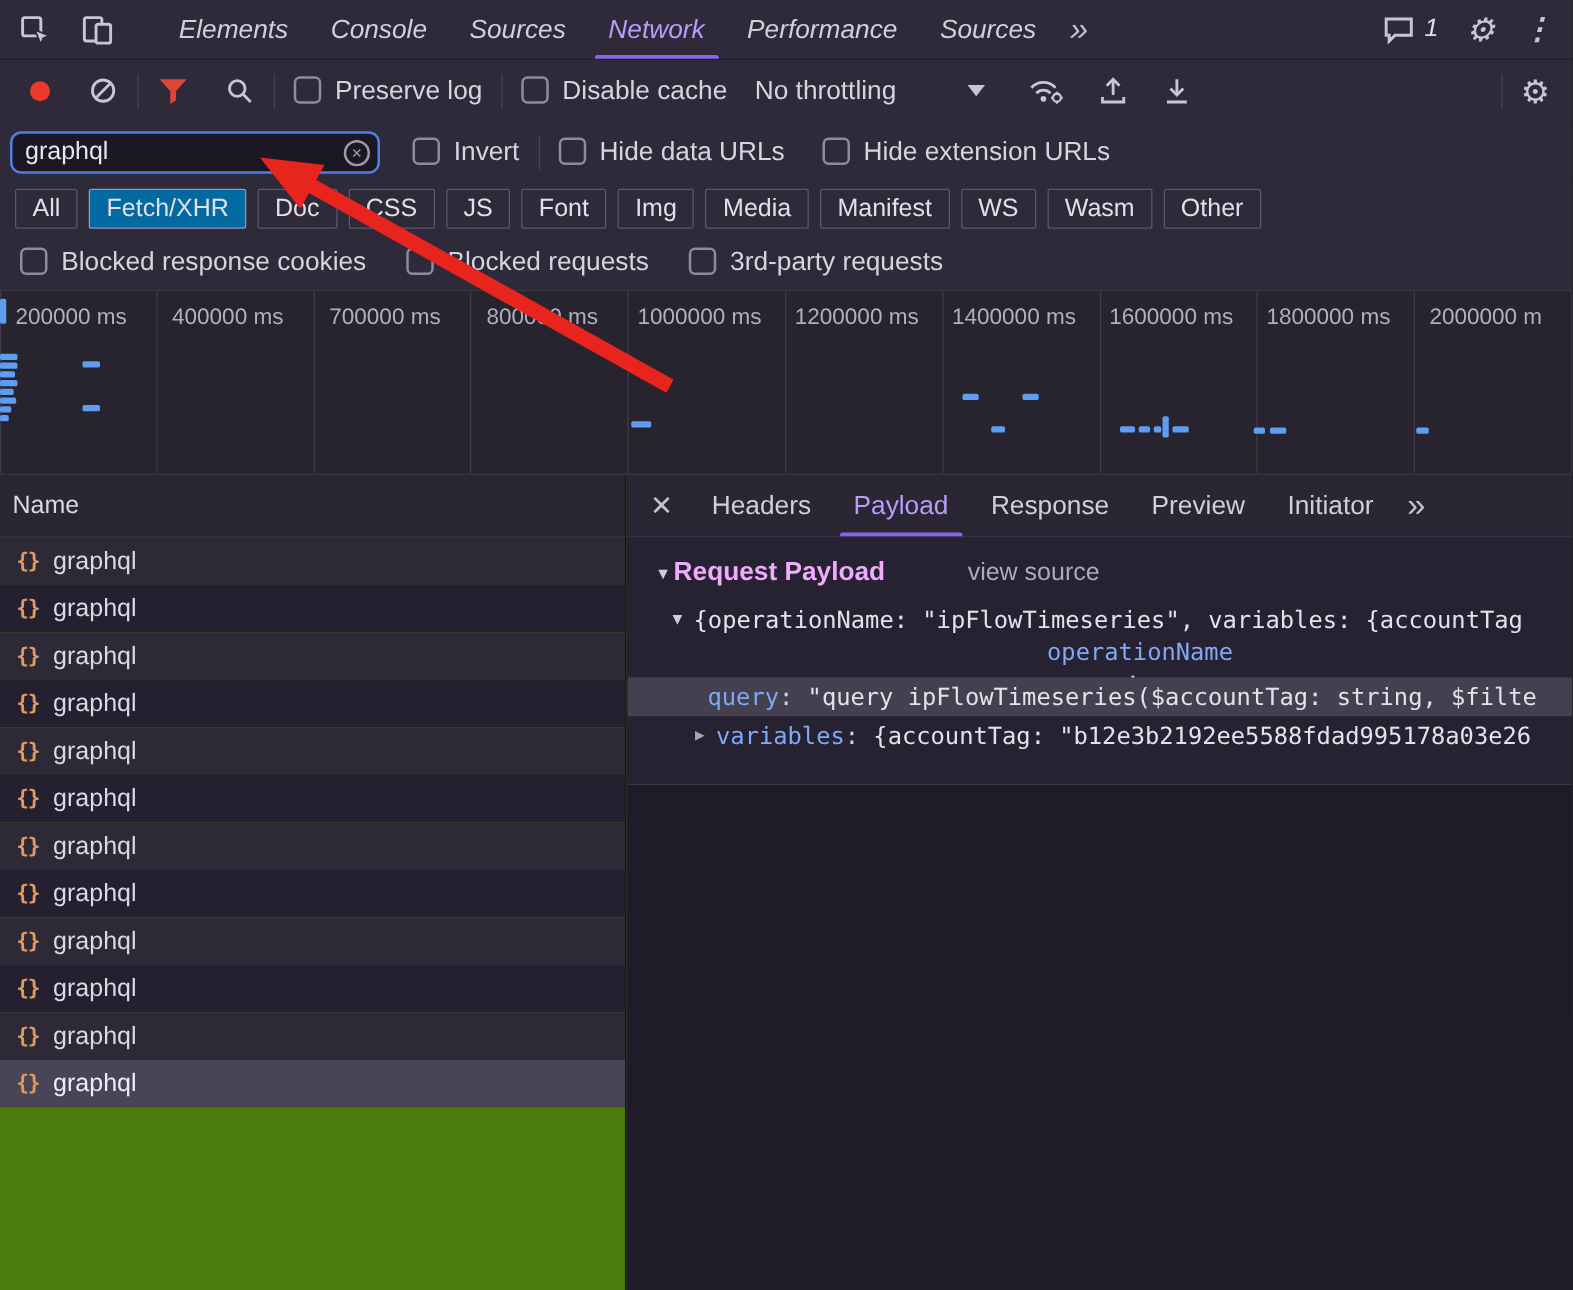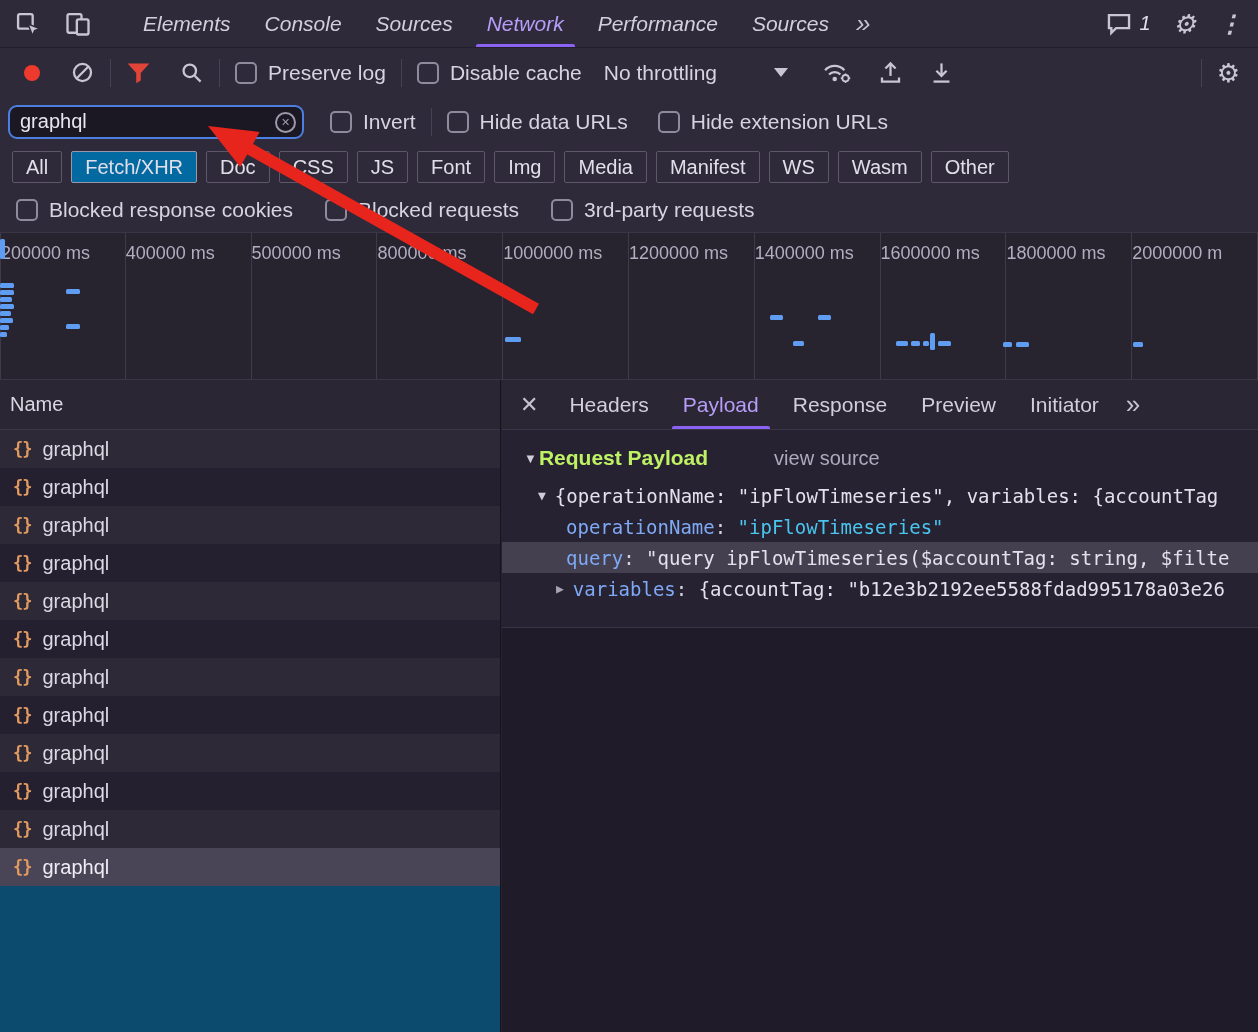--- a/index.html
+++ b/index.html
@@ -22,21 +22,21 @@
   .top-tab.active::after { content:""; position:absolute; left:6px; right:6px; bottom:0; height:3px; background:#8a63f2; border-radius:2px 2px 0 0; }
   .chev2 { font-size:26px; color:#c6c2d2; padding:0 10px; }
   #tab-right { margin-left:auto; display:flex; align-items:center; gap:22px; margin-right:16px; }
   .badge-num { font-size:20px; color:#e3e0ea; margin-left:-14px; }
   .gear-glyph { font-size:26px; color:#c9c5d4; line-height:1; }
   .kebab { font-size:24px; color:#c9c5d4; font-weight:bold; }
 
   
   #nettoolbar { top:48px; height:49px; }
   .vdiv { width:1px; height:28px; background:#464253; margin:0 15px; flex:none; }
-  .check-group { display:flex; align-items:center; gap:11px; font-size:21px; color:#d7d4e0; white-space:nowrap; }
+  .check-group { display:flex; gap:11px; font-size:21px; color:#d7d4e0; white-space:nowrap; }
   .cbox { width:22px; height:22px; border:2px solid #8f8a9c; border-radius:5px; flex:none; background:transparent; }
   #throttle-select { display:flex; align-items:center; justify-content:space-between; width:184px; margin-left:22px; font-size:21px; color:#d7d4e0; }
   .caret-down { width:0; height:0; border-left:7px solid transparent; border-right:7px solid transparent; border-top:9px solid #c9c5d4; }
 
   
   #filterrow { top:97px; height:49px; }
   #filter-wrap { position:relative; margin-left:8px; flex:none; }
   #filter-input { width:296px; height:34px; background:#1b1824; border:2px solid #4d7fe0; border-radius:9px; color:#e8e5f0; font-size:20px; padding:0 36px 0 10px; font-family:"Liberation Sans",sans-serif; outline:none; }
   #filter-clear { position:absolute; right:8px; top:7px; width:21px; height:21px; border:2px solid #9d99ab; border-radius:50%; display:flex; align-items:center; justify-content:center; font-size:11px; color:#9d99ab; }
 
@@ -45,48 +45,48 @@
   #chips { display:flex; gap:9px; margin-left:12px; }
   .chip { height:32px; padding:0 13px; border:1px solid #5d5769; border-radius:2px; display:flex; align-items:center; font-size:20px; color:#e2dfe9; white-space:nowrap; }
   .chip.selected { background:#0369a1; border-color:#9c96ad; }
 
   
   #checkrow { top:188px; height:44px; }
   #checkrow-items { display:flex; gap:32px; margin-left:16px; }
 
   
   #timeline { position:absolute; left:0; top:232px; width:1258px; height:148px; background:#27232f; border-top:1px solid #3a3648; border-bottom:1px solid #3a3648; display:flex; overflow:hidden; }
-  .tseg { flex:none; width:125.8px; border-right:1px solid #3e3a4c; font-size:18px; color:#b2aec0; text-align:left; padding:10px 12px 0 0; white-space:nowrap; overflow:hidden; }
+  .tseg { flex:none; width:125.8px; border-right:1px solid #3e3a4c; font-size:18px; color:#b2aec0; text-align:center; padding:10px 12px 0 0; white-space:nowrap; overflow:hidden; }
   .tseg:first-child { border-left:1px solid #3e3a4c; }
   .tmark { position:absolute; border-radius:1.5px; }
 
   
-  #left-panel { position:absolute; top:380px; left:0; width:501px; bottom:0; background:#0c4a6e; border-right:1px solid #17141f; }
+  #left-panel { position:absolute; top:380px; left:0; width:501px; bottom:0; background:#4d7c0f; border-right:1px solid #17141f; }
   #name-header { height:50px; background:#2a2634; border-bottom:1px solid #3a3648; display:flex; align-items:center; padding-left:10px; font-size:20px; color:#dbd8e3; }
   .req-row { height:38px; display:flex; align-items:center; padding-left:13px; gap:11px; font-size:20px; color:#dcd9e4; background:#2d2937; }
   .req-row.alt { background:#242030; }
   .req-row.selected { background:#4a4556; color:#f0eef5; }
   .braces-icon { font-family:"DejaVu Sans Mono",monospace; font-size:17px; font-weight:bold; color:#e09a60; letter-spacing:-1px; flex:none; }
 
   
   #right-panel { position:absolute; top:380px; left:502px; right:0; bottom:0; background:#1f1b28; }
   #detail-tabs { height:50px; background:#2a2634; border-bottom:1px solid #3a3648; display:flex; align-items:center; }
   .close-x { font-size:22px; color:#c6c2d2; margin:0 14px 0 18px; }
   .dtab { padding:0 17px; height:100%; display:flex; align-items:center; font-size:21px; color:#d2cfdb; position:relative; white-space:nowrap; }
   .dtab.active { color:#b79df8; }
   .dtab.active::after { content:""; position:absolute; left:6px; right:6px; bottom:0; height:3px; background:#8a63f2; border-radius:2px 2px 0 0; }
   #payload-area { position:absolute; top:50px; left:0; right:0; height:198px; background:#262231; border-bottom:1px solid #3a3648; overflow:hidden; }
   .pl-title-row { display:flex; align-items:center; padding:16px 0 10px 22px; }
   .tri { font-size:13px; color:#cfccdb; flex:none; }
   .tri-right { font-size:13px; color:#a7a3b2; flex:none; }
-  .pl-title { font-size:21px; font-weight:bold; color:#bef264; margin-left:2px; }
+  .pl-title { font-size:21px; font-weight:bold; color:#f0abfc; margin-left:2px; }
   .view-source { margin-left:66px; font-size:20px; color:#aeaabb; }
   .mono-line { font-family:"DejaVu Sans Mono",monospace; font-size:19px; height:31px; display:flex; align-items:center; white-space:pre; overflow:hidden; }
   .ml-2 { padding-left:36px; color:#d3d0dd; gap:9px; }
-  .ml-3 { padding-left:64px; }
+  .ml-3 { padding-left:64px;flex-direction:column; }
   .ml-4 { padding-left:64px; background:#45404f; }
   .ml-5 { padding-left:54px; gap:9px; }
   .k { color:#7fa9f5; }
   .punct { color:#d3d0dd; }
   .cy { color:#49c5ee; }
   .wh { color:#e4e1ec; }
 
   svg.icon { display:block; }
 </style>
 </head>
@@ -247,21 +247,21 @@
       <label class="check-group">
         <span class="cbox"></span>
         <span>3rd-party requests</span>
       </label>
     </div>
 </div>
 
 <div id="timeline">
     <div class="tseg">200000 ms</div>
     <div class="tseg">400000 ms</div>
-    <div class="tseg">500000 ms</div>
+    <div class="tseg">700000 ms</div>
     <div class="tseg">800000 ms</div>
     <div class="tseg">1000000 ms</div>
     <div class="tseg">1200000 ms</div>
     <div class="tseg">1400000 ms</div>
     <div class="tseg">1600000 ms</div>
     <div class="tseg">1800000 ms</div>
     <div class="tseg">2000000 m</div>
     <div class="tmark" style="left: 0px; top: 6px; width: 5px; height: 20px; background: rgb(95, 157, 242);"></div>
     <div class="tmark" style="left: 0px; top: 50px; width: 14px; height: 5px; background: rgb(95, 157, 242);"></div>
     <div class="tmark" style="left: 0px; top: 57px; width: 14px; height: 5px; background: rgb(95, 157, 242);"></div>

